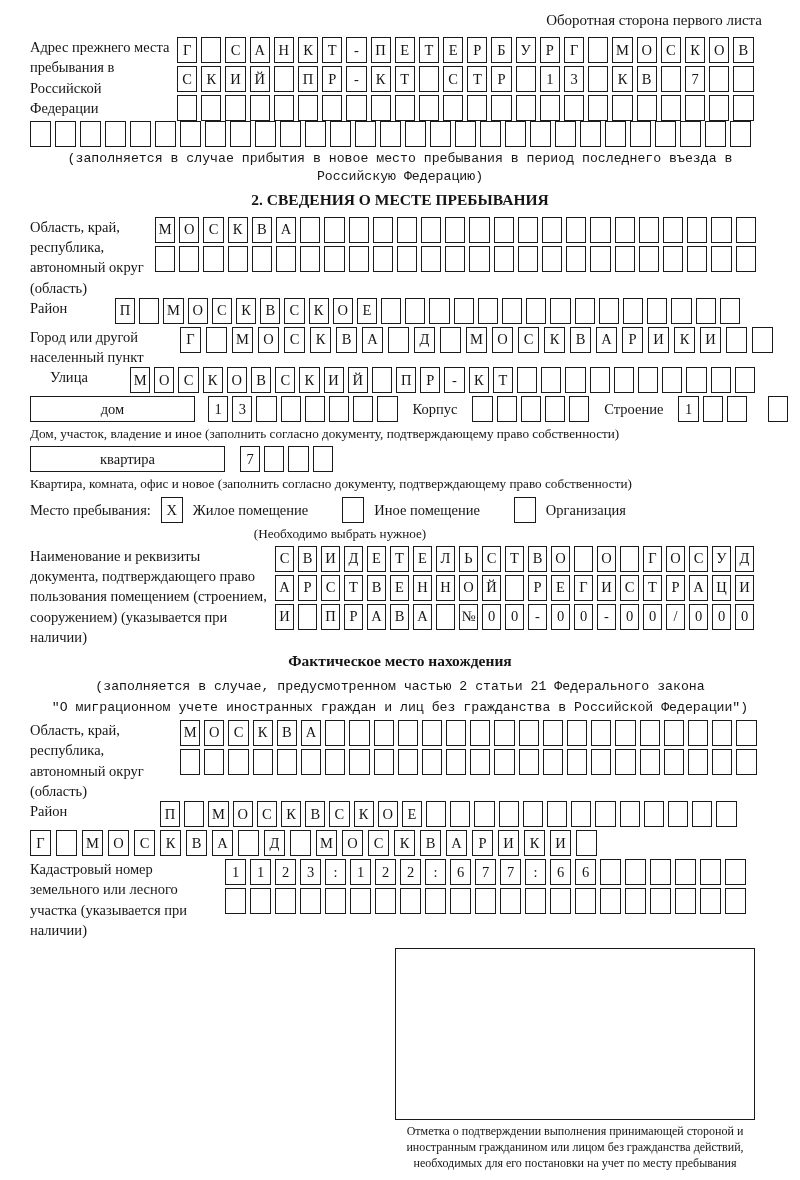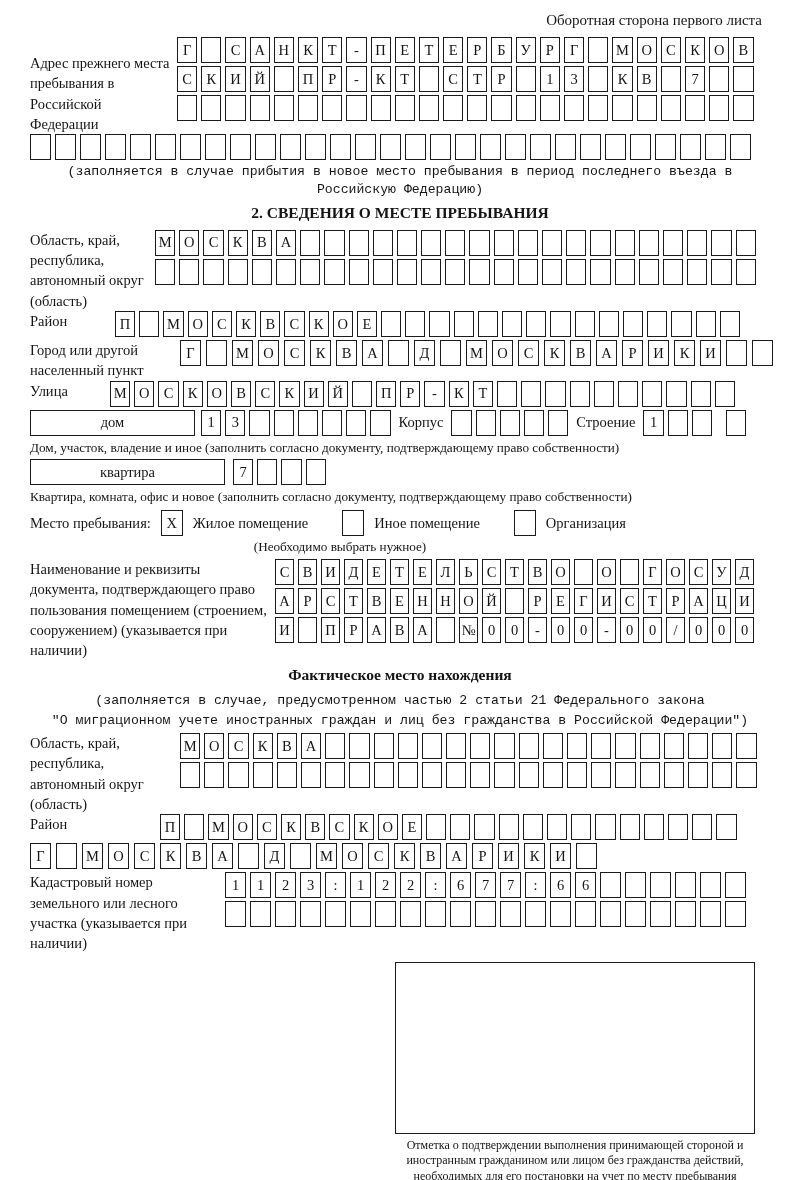--- a/index.html
+++ b/index.html
@@ -5,42 +5,42 @@
   html,body{margin:0;padding:0;}
   body{
     width:800px;height:1180px;overflow:hidden;background:#ffffff;color:#151515;
     font-family:"Liberation Serif","DejaVu Serif",serif;
   }
   .page{padding:12px 30px 0 30px;box-sizing:border-box;width:800px;}
   .header-note{text-align:right;font-size:15px;padding-right:8px;margin-bottom:8px;}
 
   .formline{display:flex;align-items:flex-start;}
   .label{font-size:14.5px;line-height:1.4;flex:none;padding-right:6px;box-sizing:border-box;}
-  .w147{width:147px;margin-top:16px;} .w125{width:125px;} .w85{width:85px;} .w150{width:150px;}
-  .w80{width:80px;} .w245{width:245px;} .w130{width:130px;} .w195{width:195px;}
+  .w147{width:147px;} .w125{width:125px;} .w85{width:85px;} .w150{width:150px;}
+  .w80{width:80px;margin-left:20px;} .w245{width:245px;} .w130{width:130px;} .w195{width:195px;}
 
   .rows{display:flex;flex-direction:column;}
   .cellrow{display:flex;gap:4px;margin-bottom:3px;flex:none;}
   .cell{
     box-sizing:border-box;flex:none;width:20.2px;height:26px;
     border:1.6px solid #1b1b1b;display:inline-flex;align-items:center;justify-content:center;
     font-size:14.5px;background:#fff;
   }
   .narrow .cell{width:19px;}
   .wide{gap:5px;} .wide .cell{width:21px;}
   .p25 .cell{width:21px;}
   .fullrow{margin-left:0;} .fullrow .cell{width:21px;}
 
   .caption{font-size:13.2px;line-height:1.35;margin:1px 0 3px 0;}
   .caption.center{text-align:center;font-family:Liberation Mono, monospace;}
   .choose-note{margin-left:60px;width:500px;text-align:center;}
 
   .sect-title{font-size:15.5px;font-weight:bold;text-align:center;margin:5px 0 8px 0;}
 
-  .houserow{display:flex;align-items:center;margin-bottom:3px;}
+  .houserow{display:flex;align-items:center;margin-bottom:3px;gap:7px;}
   .wbox{
     box-sizing:border-box;height:26px;border:1.6px solid #1b1b1b;
     display:flex;align-items:center;justify-content:center;font-size:14.5px;flex:none;
   }
   .dom-box{width:165px;margin-right:6px;}
   .kv-box{width:195px;margin-right:8px;}
   .inline-label{font-size:14.5px;margin:0 8px;flex:none;}
   .tailgap{margin-left:14px;}
 
   .placetype{display:flex;align-items:center;margin:4px 0 2px 0;font-size:14.5px;}

